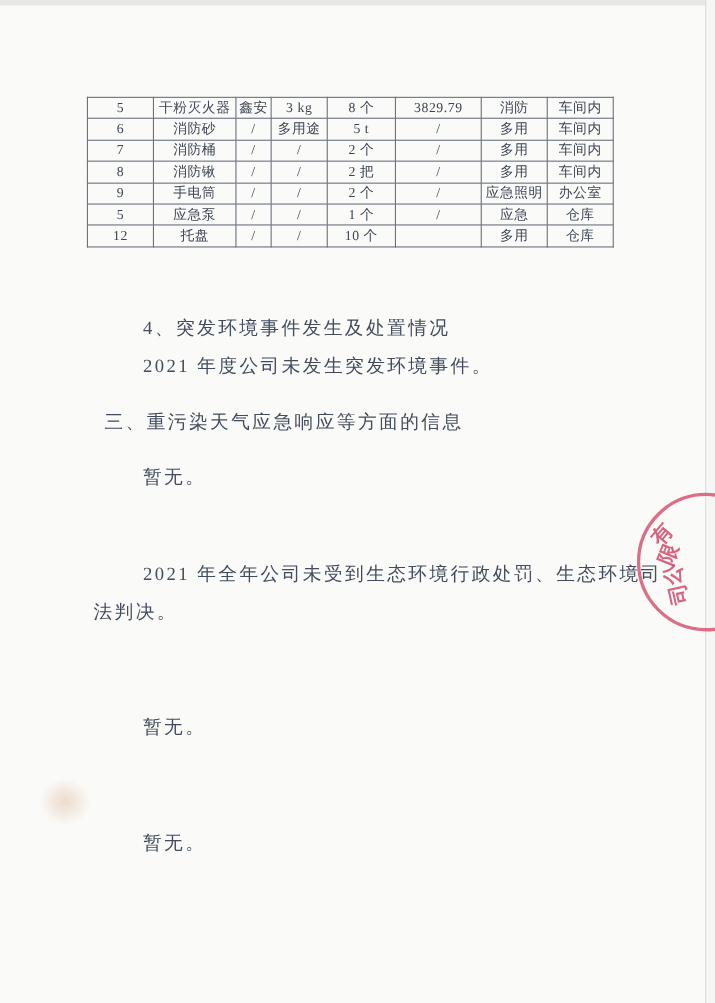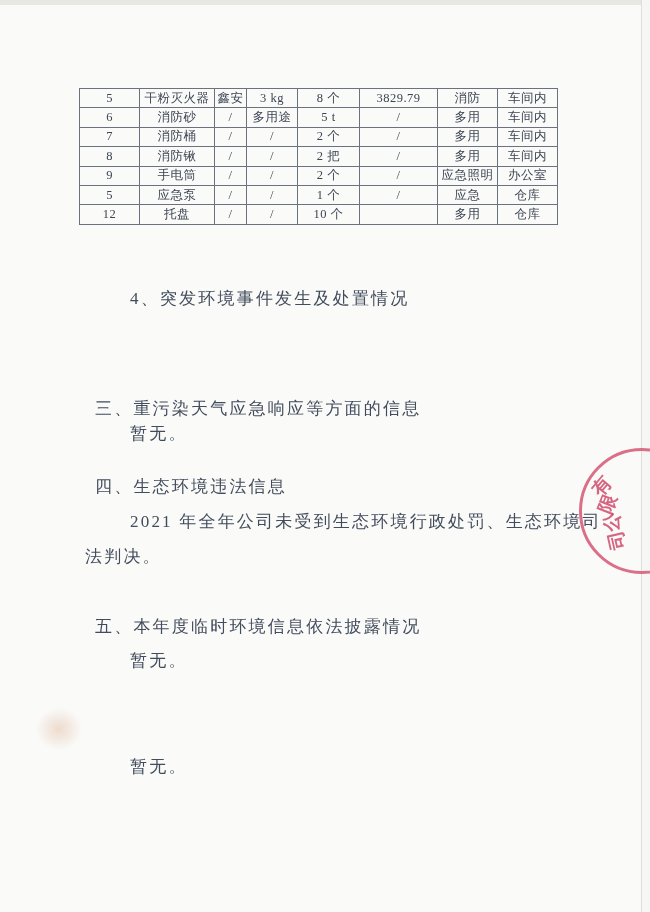--- a/index.html
+++ b/index.html
@@ -143,29 +143,28 @@
           <td>/</td>
           <td>10 个</td>
           <td></td>
           <td>多用</td>
           <td>仓库</td>
         </tr>
       </tbody>
   </table>
 
   <div class="line" style="left:130px;top:288px">4、突发环境事件发生及处置情况</div>
+  <div class="line" style="left:130px;top:322px">2021 年度公司未发生突发环境事件。</div>
 
-  <div class="line" style="left:95px;top:398px">三、重污染天气应急响应等方面的信息</div>
+  <div class="line" style="left:95px;top:373px">三、重污染天气应急响应等方面的信息</div>
   <div class="line" style="left:130px;top:423px">暂无。</div>
 
-  <div class="line" style="left:95px;top:476px">四、生态环境违法信息</div>
   <div class="line" style="left:130px;top:511px">2021 年全年公司未受到生态环境行政处罚、生态环境司</div>
   <div class="line" style="left:85px;top:546px">法判决。</div>
 
-  <div class="line" style="left:95px;top:616px">五、本年度临时环境信息依法披露情况</div>
   <div class="line" style="left:130px;top:650px">暂无。</div>
 
   <div class="line" style="left:130px;top:756px">暂无。</div>
 
   <div class="seal-ring"></div>
   <span class="seal-char c0">有</span>
   <span class="seal-char c1">限</span>
   <span class="seal-char c2">公</span>
   <span class="seal-char c3">司</span>
 

